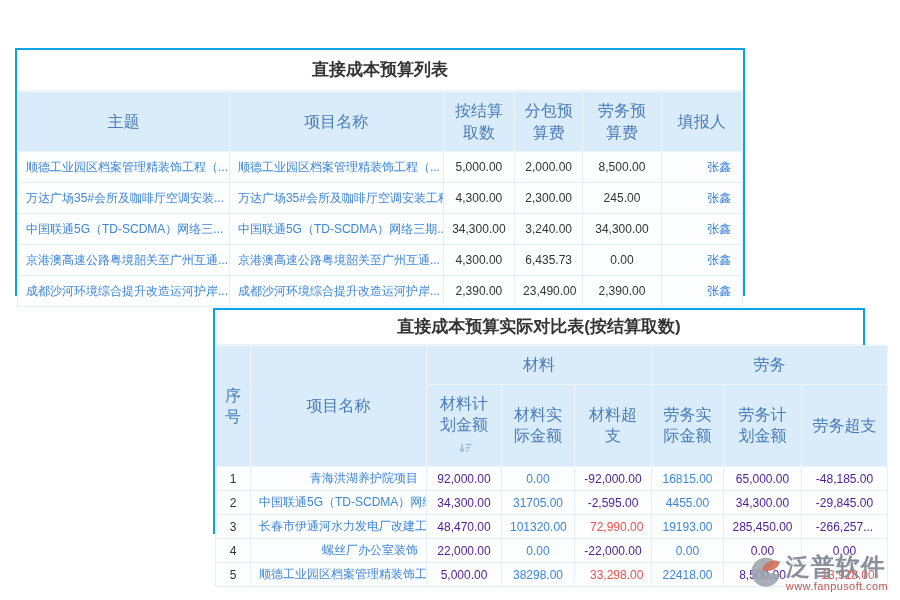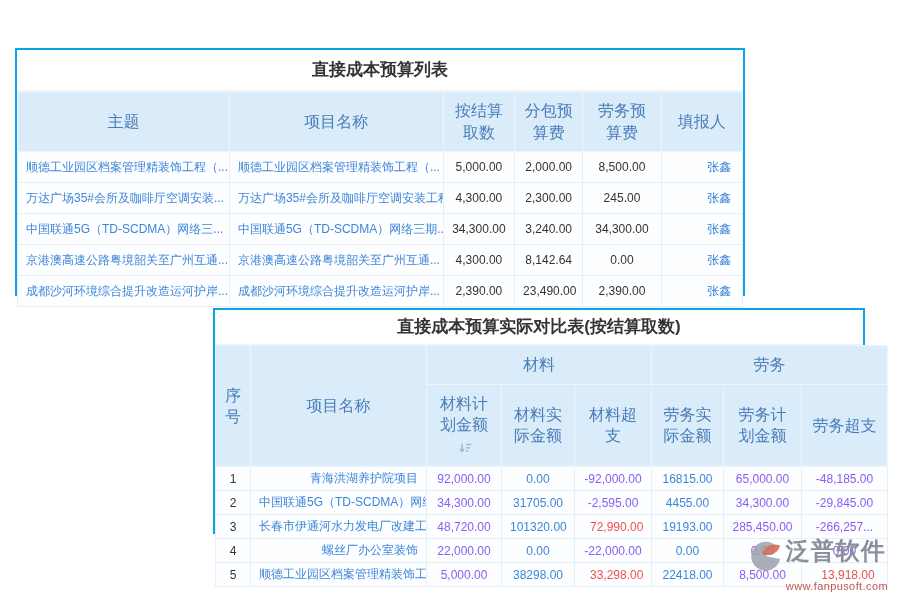--- a/index.html
+++ b/index.html
@@ -36,33 +36,33 @@
   #panel1 thead th { height:42px; }
   #panel1 tbody td { height:31px; }
   #panel2 tr.group-row th { height:18px; }
   #panel2 tr.sub-row th   { height:34px; }
   #panel2 tbody td { height:24px; }
 
   td.num    { text-align:center; }
   td.link   { color:#3e86d9; text-align:right; }
   td.center { text-align:center; }
   td.rep    { color:#2f7dd6; text-align:center;padding-left:43px; }
-  .c-dark { color:#8b5cf6; }
+  .c-dark { color:#4c1d95; }
   .c-blue { color:#3e86d9; }
   .c-red  { color:#f0504d;padding-left:15px; }
 
   .sort-icon { display:inline-block; vertical-align:-1px; margin-left:3px; }
 
   .logo {
     position:absolute; right:12px; bottom:8px;
     display:flex; align-items:flex-start;
   }
   .logo-mark { width:36px; height:36px; margin-right:3px; }
   .logo-cn  { font-size:24px; color:#8a8f99; font-weight:bold; letter-spacing:1px; line-height:1.1; }
-  .logo-url { font-size:11px; color:#c0584e; letter-spacing:0.4px; margin-top:16px; }
+  .logo-url { font-size:11px; color:#c0584e; letter-spacing:0.4px; margin-top:0px; }
 </style>
 </head>
 <body>
 
 <div class="panel" id="panel1">
   <div class="panel-title">直接成本预算列表</div>
   <table>
     <colgroup>
       <col style="width:211px">
         <col style="width:213px">
@@ -103,21 +103,21 @@
     <td class="link">中国联通5G（TD-SCDMA）网络三期...</td>
     <td class="num">34,300.00</td>
     <td class="num">3,240.00</td>
     <td class="num">34,300.00</td>
     <td class="rep">张鑫</td>
   </tr>
         <tr>
     <td class="link">京港澳高速公路粤境韶关至广州互通...</td>
     <td class="link">京港澳高速公路粤境韶关至广州互通...</td>
     <td class="num">4,300.00</td>
-    <td class="num">8,142.64</td>
+    <td class="num">6,435.73</td>
     <td class="num">0.00</td>
     <td class="rep">张鑫</td>
   </tr>
         <tr>
     <td class="link">成都沙河环境综合提升改造运河护岸...</td>
     <td class="link">成都沙河环境综合提升改造运河护岸...</td>
     <td class="num">2,390.00</td>
     <td class="num">23,490.00</td>
     <td class="num">2,390.00</td>
     <td class="rep">张鑫</td>
@@ -180,21 +180,21 @@
     <td class="num c-dark">34,300.00</td>
     <td class="num c-blue">31705.00</td>
     <td class="num c-dark">-2,595.00</td>
     <td class="num c-blue">4455.00</td>
     <td class="num c-dark">34,300.00</td>
     <td class="num c-dark">-29,845.00</td>
   </tr>
         <tr>
     <td class="center">3</td>
     <td class="link">长春市伊通河水力发电厂改建工程</td>
-    <td class="num c-dark">48,720.00</td>
+    <td class="num c-dark">48,470.00</td>
     <td class="num c-blue">101320.00</td>
     <td class="num c-red">72,990.00</td>
     <td class="num c-blue">19193.00</td>
     <td class="num c-dark">285,450.00</td>
     <td class="num c-dark">-266,257...</td>
   </tr>
         <tr>
     <td class="center">4</td>
     <td class="link">螺丝厂办公室装饰</td>
     <td class="num c-dark">22,000.00</td>

